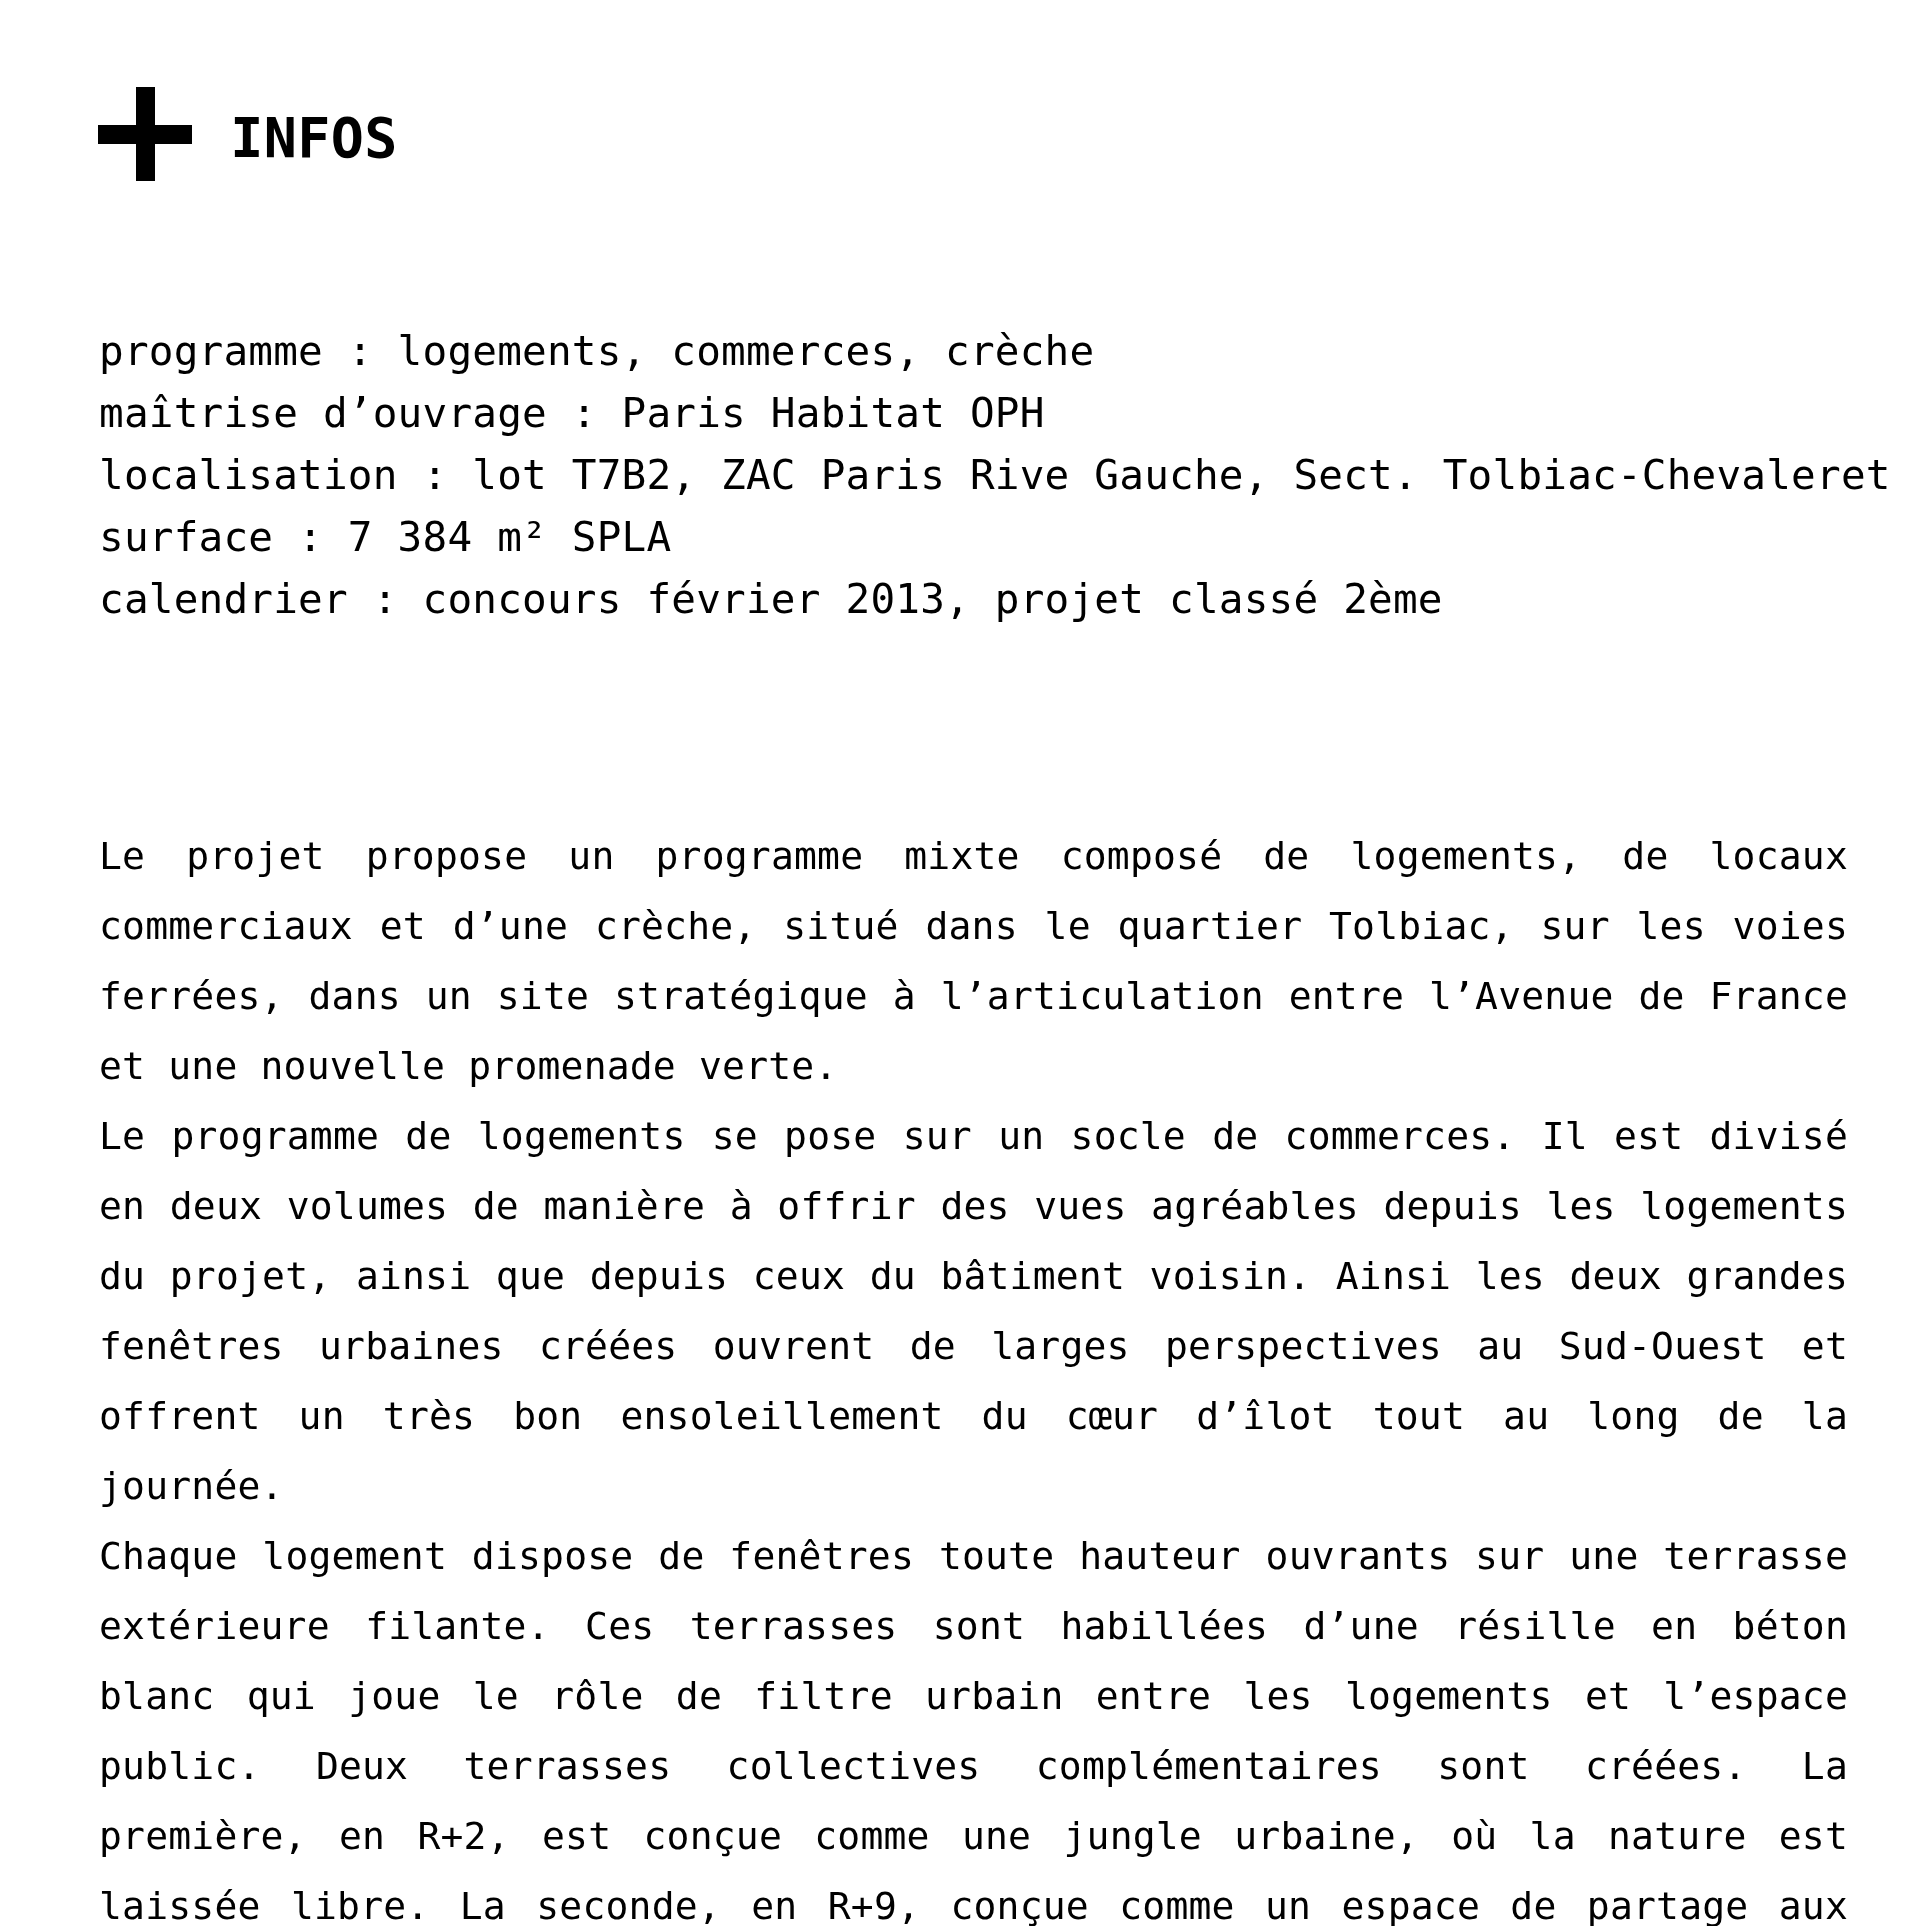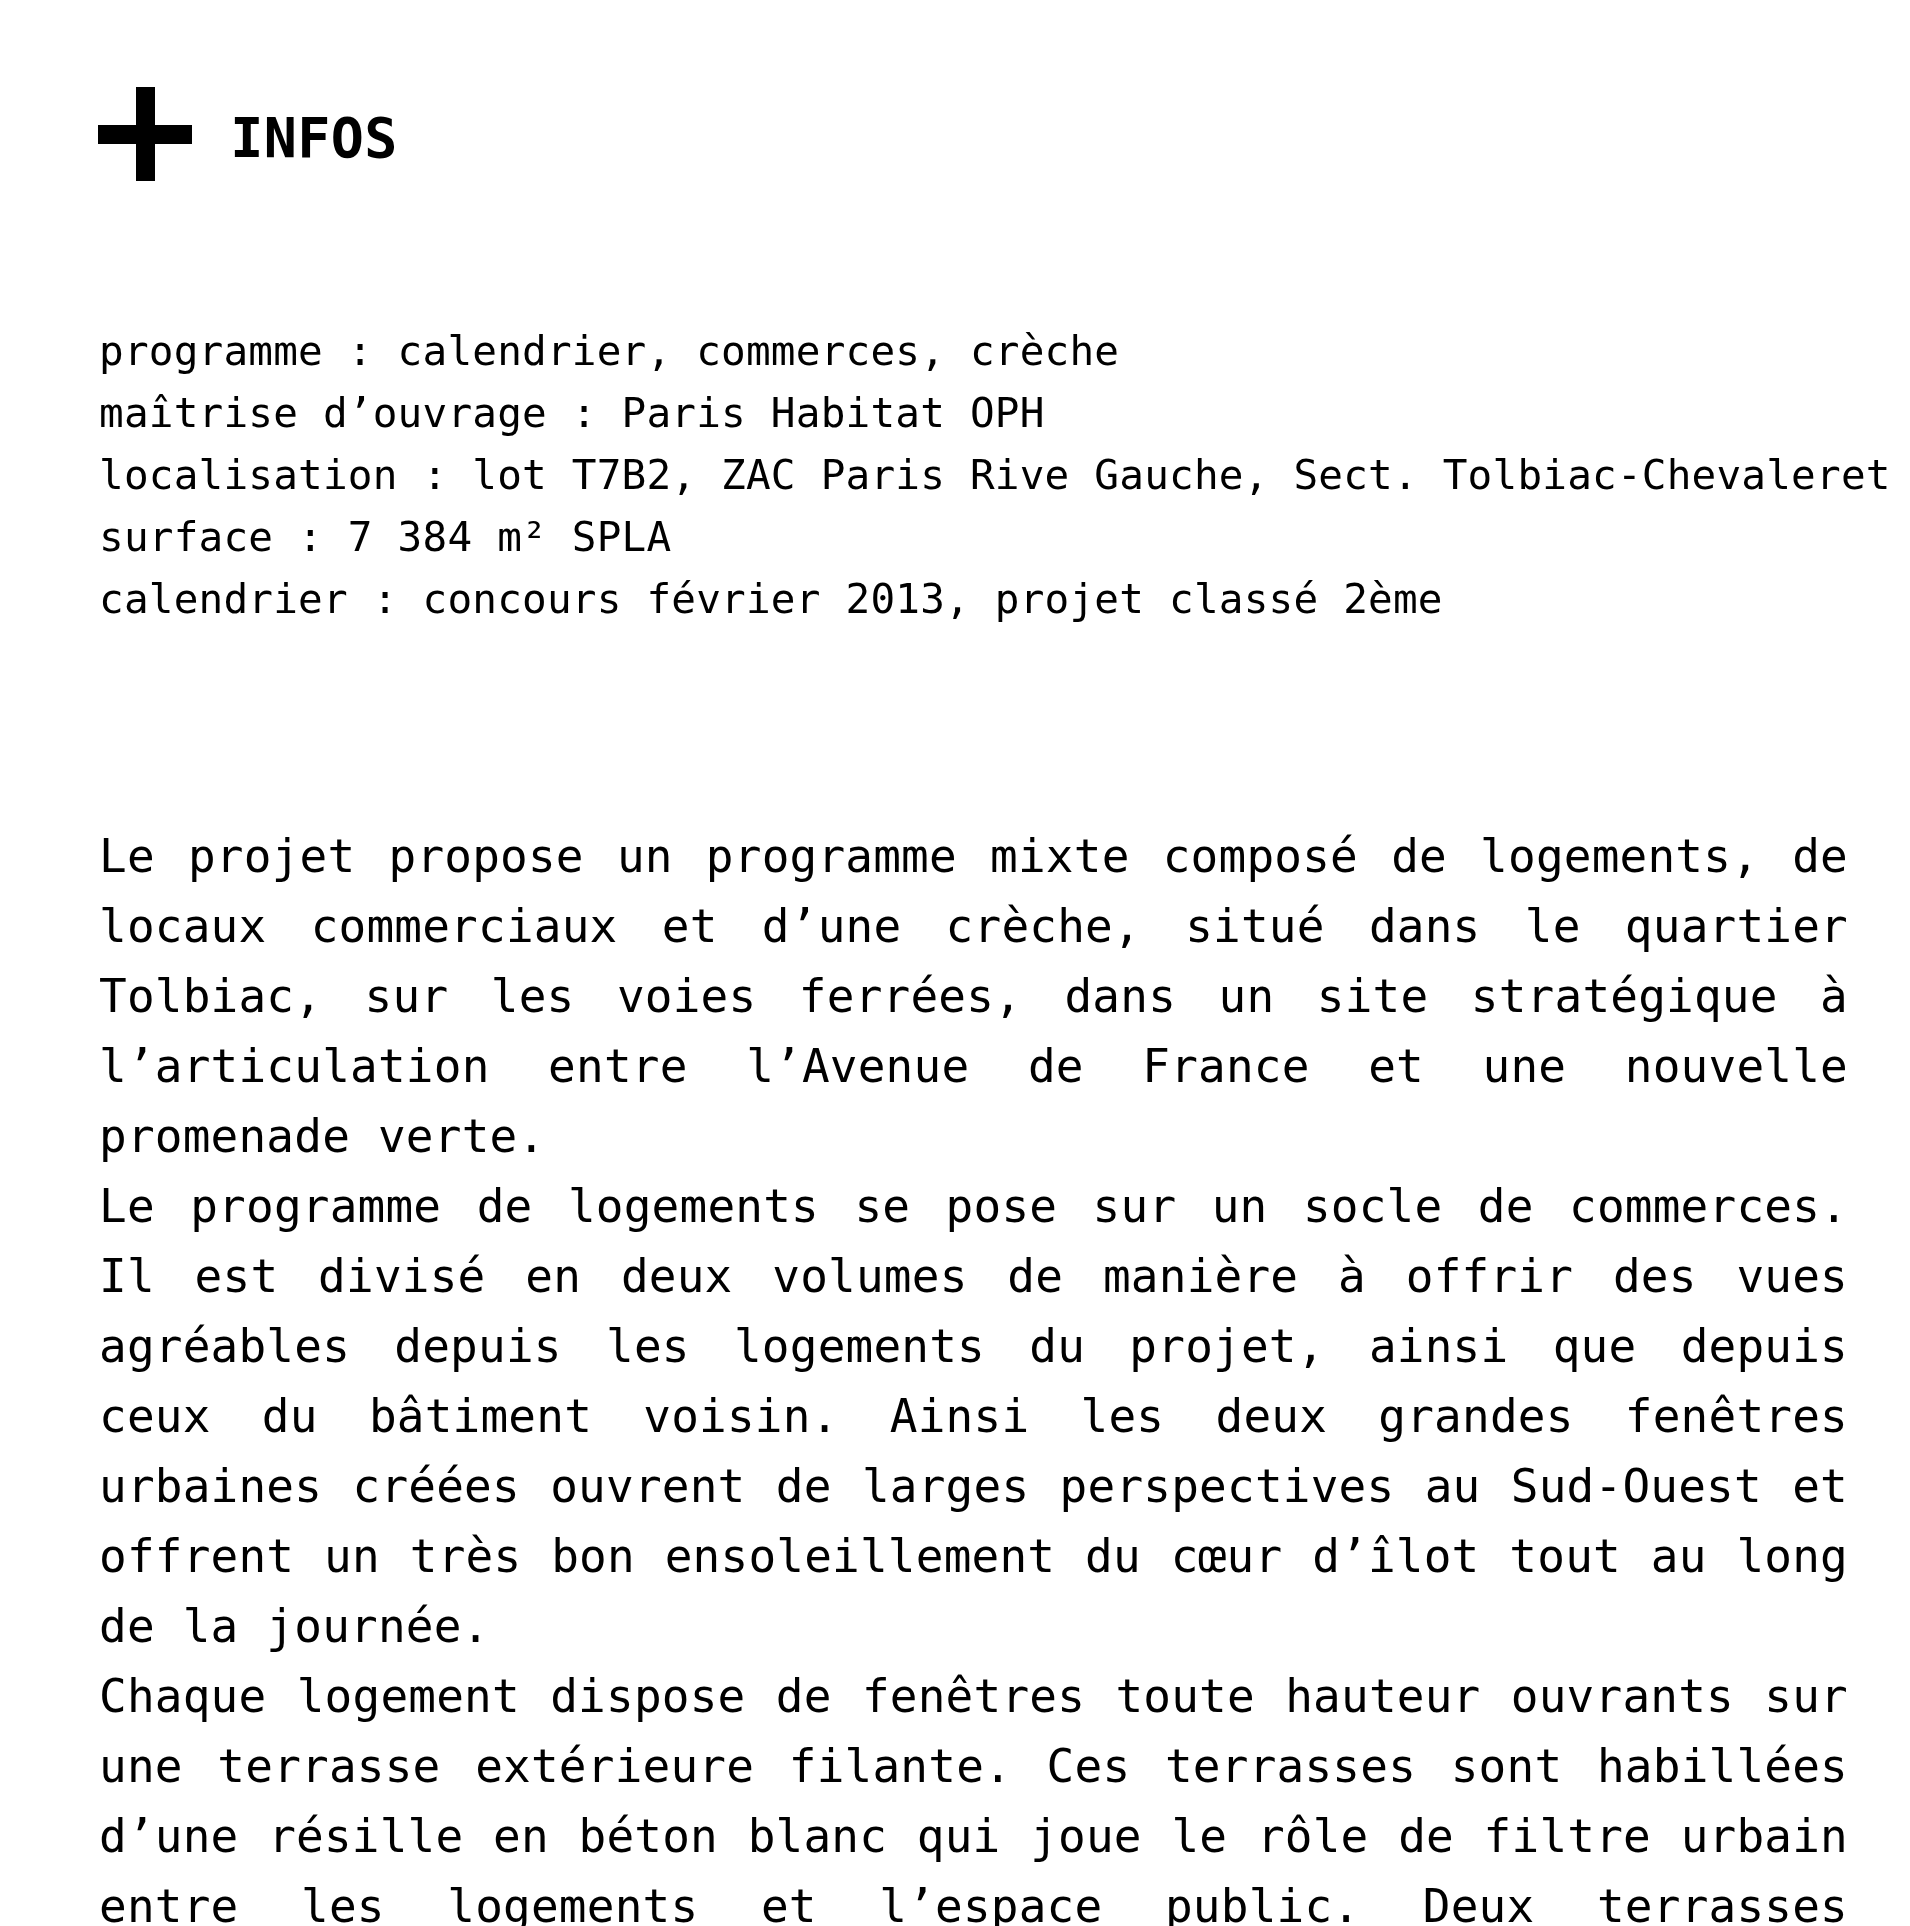--- a/index.html
+++ b/index.html
@@ -82,21 +82,21 @@
   }
 
   
   .body-text {
     position: absolute;
     left: 99px;
     top: 821px;
     width: 1749px;
   }
   .para {
-    font-size: 46px;
+    font-size: 38px;
     line-height: 70px;
     text-align: justify;
     text-justify: inter-word;
     letter-spacing: 0.2px;
     margin: 0;
   }
   .para + .para {
     margin-top: 0;
   }
 </style>
@@ -104,21 +104,21 @@
 <body>
 
 <div class="page">
 
   <div class="header">
     <span class="plus-icon"></span>
     <span class="header-title">INFOS</span>
   </div>
 
   <div class="infolist">
-    <div class="infoline">programme : calendrier, commerces, crèche</div>
+    <div class="infoline">programme : logements, commerces, crèche</div>
     <div class="infoline">maîtrise d’ouvrage : Paris Habitat OPH</div>
     <div class="infoline">localisation : lot T7B2, ZAC Paris Rive Gauche, Sect. Tolbiac-Chevaleret</div>
     <div class="infoline">surface : 7 384 m² SPLA</div>
     <div class="infoline">calendrier : concours février 2013, projet classé 2ème</div>
   </div>
 
   <div class="body-text">
     <p class="para">Le projet propose un programme mixte composé de logements, de locaux commerciaux et d’une crèche, situé dans le quartier Tolbiac, sur les voies ferrées, dans un site stratégique à l’articulation entre l’Avenue de France et une nouvelle promenade verte.</p>
     <p class="para">Le programme de logements se pose sur un socle de commerces. Il est divisé en deux volumes de manière à offrir des vues agréables depuis les logements du projet, ainsi que depuis ceux du bâtiment voisin. Ainsi les deux grandes fenêtres urbaines créées ouvrent de larges perspectives au Sud-Ouest et offrent un très bon ensoleillement du cœur d’îlot tout au long de la journée.</p>
     <p class="para">Chaque logement dispose de fenêtres toute hauteur ouvrants sur une terrasse extérieure filante. Ces terrasses sont habillées d’une résille en béton blanc qui joue le rôle de filtre urbain entre les logements et l’espace public. Deux terrasses collectives complémentaires sont créées. La première, en R+2, est conçue comme une jungle urbaine, où la nature est laissée libre. La seconde, en R+9, conçue comme un espace de partage aux usages multiples, favorise le lien social entre les habitants et offre une vue sur tout Paris.</p>

